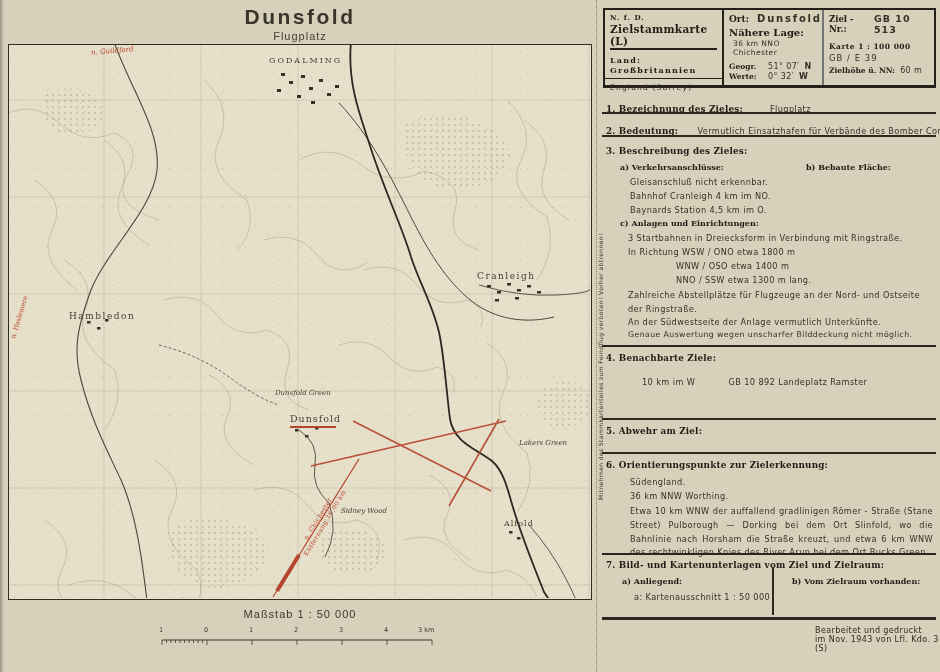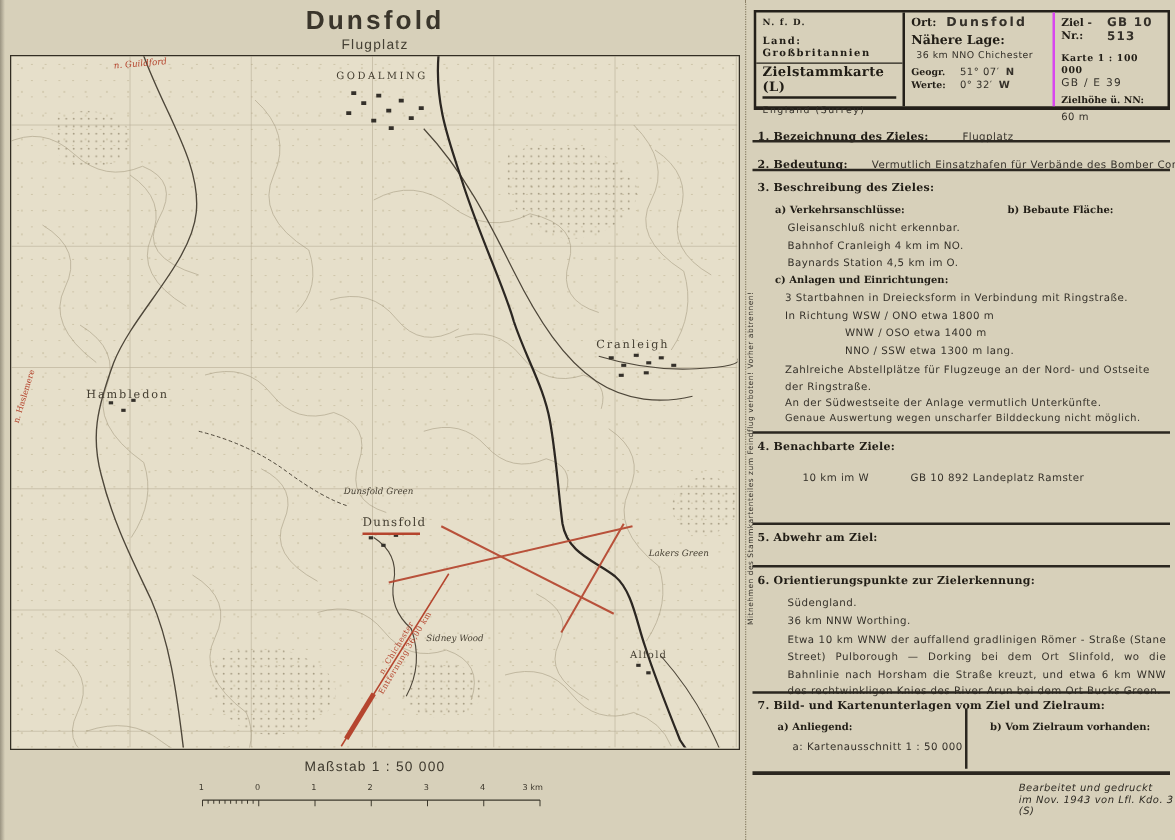--- a/index.html
+++ b/index.html
@@ -57,21 +57,21 @@
   .fr{font-family:"DejaVu Serif","Liberation Serif",serif;font-weight:bold;color:#211d16;}
   .typ{font-family:"DejaVu Sans","Liberation Sans",sans-serif;color:#35312a;letter-spacing:.4px;}
   .abs{position:absolute;}
   .rule{position:absolute;left:2px;width:334px;height:1.8px;background:#2b2720;}
   .rule.thick{height:3px;}
   
   .hdr{position:absolute;left:3px;top:8px;width:333px;height:80px;
     border:2px solid #24201a;border-bottom-width:3px;box-sizing:border-box;display:flex;}
   .hdr .col{box-sizing:border-box;padding:3px 5px;position:relative;}
   .hdr .c1{width:119px;border-right:2px solid #24201a;}
-  .hdr .c2{width:120px;border-right:2px solid #d946ef;}
+  .hdr .c2{width:100px;border-right:2px solid #737373;}
   .hdr .c3{flex:1;}
   .nfd{font-size:7px;letter-spacing:1px;}
   .doctype{font-size:10.5px;letter-spacing:.3px;border-bottom:2px solid #24201a;
     display:inline-block;padding-bottom:1px;margin-top:1px;}
   .country{font-size:8px;letter-spacing:1.2px;border-bottom:1.5px solid #24201a;
     padding:3px 0 3px 0;margin:2px -5px 0 -5px;padding-left:5px;}
   .region{font-size:7.5px;margin-top:4px;letter-spacing:1.2px;}
   .ortrow{display:flex;align-items:baseline;gap:8px;}
   .ortlabel{font-size:9px;}
   .ortvalue{font-size:10px;font-weight:bold;letter-spacing:1.8px;}
@@ -79,21 +79,21 @@
   .nlagev{font-size:7.5px;margin:1px 0 0 4px;}
   .georow{display:flex;gap:5px;align-items:flex-end;margin-top:1px;}
   .geol{font-size:7.5px;width:34px;}
   .geov{font-size:8px;}
   .geod{font-size:8px;font-weight:bold;}
   .zielnr{display:flex;gap:6px;align-items:baseline;}
   .zielnr .l{font-size:8.5px;}
   .zielnr .v{font-size:9.5px;font-weight:bold;letter-spacing:1px;}
   .karte1{font-size:7.5px;margin-top:7px;letter-spacing:.5px;}
   .karte2{font-size:8.5px;margin-top:2px;letter-spacing:1px;}
-  .hoehe{font-size:7.5px;margin-top:3px;display:flex;gap:5px;align-items:baseline;flex-direction:column;}
+  .hoehe{font-size:7.5px;margin-top:3px;display:flex;gap:5px;align-items:baseline;}
   .hoehe .v{font-size:8px;}
   
   .seclabel{font-size:8.8px;letter-spacing:.2px;}
   .sub{font-size:8px;}
   .val{font-size:8.2px;}
   .para{font-size:8.2px;line-height:13.8px;text-align:justify;}
   .footer-line{font-size:8px;letter-spacing:.4px;color:#2f2b24;}
 </style>
 </head>
 <body>
@@ -256,22 +256,22 @@
 <span class="scale-tick" style="left:418px">3 km</span>
 
 <div class="perforation"></div>
 <div class="side-note typ">Mitnehmen des Stammkartenteiles zum Feindflug verboten! Vorher abtrennen!</div>
 
 <div class="form-panel">
 
   <div class="hdr">
     <div class="col c1">
       <div class="fr nfd">N. f. D.</div>
+      <div class="fr doctype">Zielstammkarte (L)</div>
       <div class="fr country">Land: Großbritannien</div>
-      <div class="fr doctype">Zielstammkarte (L)</div>
       <div class="typ region">England (Surrey)</div>
     </div>
     <div class="col c2">
       <div class="ortrow">
         <span class="fr ortlabel">Ort:</span>
         <span class="typ ortvalue">Dunsfold</span>
       </div>
       <div class="fr nlage">Nähere Lage:</div>
       <div class="typ nlagev">36 km NNO Chichester</div>
       <div style="margin-top:5px">
@@ -345,17 +345,17 @@
   <div class="abs typ para" style="left:30px;top:505px;width:303px;">Etwa 10 km WNW der auffallend gradlinigen Römer - Straße (Stane Street) Pulborough — Dorking bei dem Ort Slinfold, wo die Bahnlinie nach Horsham die Straße kreuzt, und etwa 6 km WNW des rechtwinkligen Knies des River Arun bei dem Ort Bucks Green.</div>
   <div class="rule" style="top:553px"></div>
 
   <div class="abs fr seclabel" style="left:6px;top:560px;">7. Bild- und Kartenunterlagen vom Ziel und Zielraum:</div>
   <div class="abs fr sub" style="left:22px;top:576px;">a) Anliegend:</div>
   <div class="abs typ val" style="left:34px;top:592px;">a: Kartenausschnitt 1 : 50 000</div>
   <div class="abs fr sub" style="left:192px;top:576px;">b) Vom Zielraum vorhanden:</div>
   <div class="abs" style="left:172px;top:567px;width:1.5px;height:48px;background:#2b2720;"></div>
   <div class="rule thick" style="top:617px"></div>
 
-  <div class="abs" style="left:215px;top:626px;font-style:italic;">
+  <div class="abs" style="left:215px;top:626px;">
     <div class="typ footer-line">Bearbeitet und gedruckt</div>
     <div class="typ footer-line">im Nov. 1943 von Lfl. Kdo. 3 (S)</div>
   </div>
 </div>
 
 </body></html>

